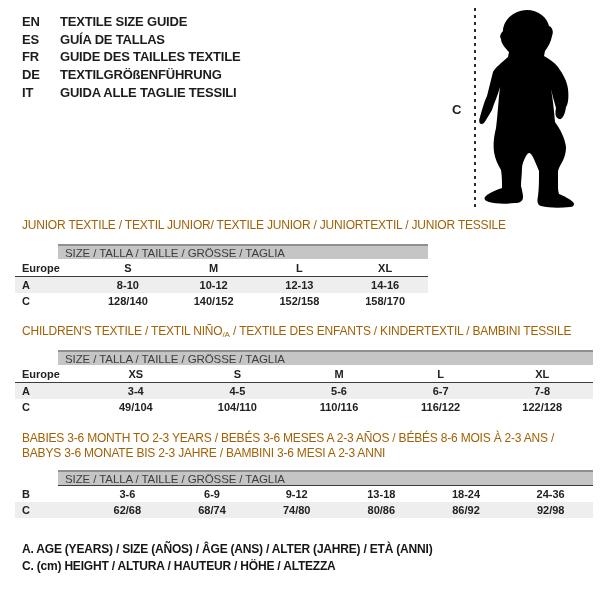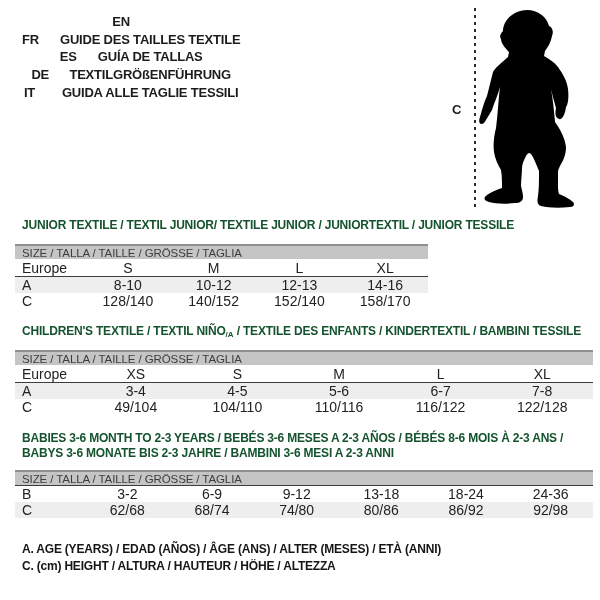--- a/index.html
+++ b/index.html
@@ -6,75 +6,76 @@
   body{
     width:600px;height:600px;background:#ffffff;
     font-family:"Liberation Sans",sans-serif;
     color:#1c1c1c;position:relative;overflow:hidden;
     -webkit-font-smoothing:antialiased;
   }
   #canvas{position:absolute;left:0;top:0;width:600px;height:600px;}
 
   
   .lang-block{position:absolute;left:22px;top:13px;}
-  .lang-line{display:flex;height:17.6px;align-items:center;justify-content:center;}
+  .lang-line{display:flex;height:17.6px;align-items:center;}
   .lang-code{width:38px;font-size:13px;font-weight:700;letter-spacing:-0.2px;}
   .lang-title{font-size:13px;font-weight:700;letter-spacing:-0.2px;white-space:nowrap;}
 
   
   .measure-line{position:absolute;left:474px;top:8px;width:2px;height:200px;
     background:repeating-linear-gradient(to bottom,#2b2b2b 0 3px,transparent 3px 7px);}
   .measure-label{position:absolute;left:452px;top:102px;font-size:13px;font-weight:700;}
   .silhouette{position:absolute;left:478px;top:8px;}
 
   
-  .sec-title{position:absolute;left:22px;font-size:12px;font-weight:700;
-    letter-spacing:-0.2px;white-space:nowrap;color:#14532d;line-height:15px;}
+  .sec-title{position:absolute;left:22px;font-size:12px;font-weight:400;
+    letter-spacing:-0.2px;white-space:nowrap;color:#a16207;line-height:15px;}
   .subsc{font-size:8px;vertical-align:-2px;letter-spacing:0;}
 
   
   .tbl{position:absolute;left:15px;}
   .t1{width:413px;}
   .t2{width:578px;}
   .t3{width:578px;}
   .bar{height:13px;background:#c5c5c5;border-top:2px solid #8f8f8f;
-    display:flex;align-items:center;}
+    display:flex;align-items:center;margin-left:43px;}
   .bar span{font-size:11.5px;color:#3d3d3d;padding-left:7px;letter-spacing:-0.1px;white-space:nowrap;}
   .bar.ruled{border-bottom:1.5px solid #3c3c3c;}
   .row{display:grid;align-items:center;}
   .t1 .row{grid-template-columns:70px repeat(4,1fr);}
   .t2 .row{grid-template-columns:70px repeat(5,1fr);}
   .t3 .row{grid-template-columns:70px repeat(6,1fr);}
-  .row{height:16px;font-size:14px;color:#222222;}
+  .row{height:16px;font-size:11px;color:#222222;font-weight:bold;}
   .row.head{height:17px;border-bottom:1.5px solid #3c3c3c;}
   .row.shade{background:#eeeeee;}
   .row .c0{padding-left:7px;text-align:left;}
   .row .cc{text-align:center;}
 
   
   .footnotes{position:absolute;left:22px;top:541px;}
   .footnote{font-size:12px;font-weight:700;letter-spacing:-0.2px;
     line-height:17.2px;white-space:nowrap;color:#161616;}
 </style>
 </head>
 <body>
 
 <div id="canvas">
 
   <div class="lang-block">
     <div class="lang-line">
       <span class="lang-code">EN</span>
+      <span class="lang-title">TEXTILE SIZE GUIDE</span>
+    </div>
+    <div class="lang-line">
+      <span class="lang-code">ES</span>
+      <span class="lang-title">GUÍA DE TALLAS</span>
     </div>
     <div class="lang-line">
       <span class="lang-code">FR</span>
       <span class="lang-title">GUIDE DES TAILLES TEXTILE</span>
-    </div>
-    <div class="lang-line">
-      <span class="lang-code">ES</span>
-      <span class="lang-title">GUÍA DE TALLAS</span>
     </div>
     <div class="lang-line">
       <span class="lang-code">DE</span>
       <span class="lang-title">TEXTILGRÖßENFÜHRUNG</span>
     </div>
     <div class="lang-line">
       <span class="lang-code">IT</span>
       <span class="lang-title">GUIDA ALLE TAGLIE TESSILI</span>
     </div>
   </div>
@@ -149,21 +150,21 @@
       <span class="c0">A</span>
       <span class="cc">8-10</span>
       <span class="cc">10-12</span>
       <span class="cc">12-13</span>
       <span class="cc">14-16</span>
     </div>
     <div class="row">
       <span class="c0">C</span>
       <span class="cc">128/140</span>
       <span class="cc">140/152</span>
-      <span class="cc">152/140</span>
+      <span class="cc">152/158</span>
       <span class="cc">158/170</span>
     </div>
   </div>
 
   <div class="sec-title" style="top:324px;"><span>CHILDREN'S TEXTILE / TEXTIL NIÑO</span><span class="subsc">/A</span><span> / TEXTILE DES ENFANTS / KINDERTEXTIL / BAMBINI TESSILE</span></div>
   <div class="tbl t2" style="top:350px;">
     <div class="bar">
       <span>SIZE / TALLA / TAILLE / GRÖSSE / TAGLIA</span>
     </div>
     <div class="row head">
@@ -195,36 +196,36 @@
   <div class="sec-title" style="top:431px;">
     <div>BABIES 3-6 MONTH TO 2-3 YEARS / BEBÉS 3-6 MESES A 2-3 AÑOS / BÉBÉS 8-6 MOIS À 2-3 ANS /</div>
     <div>BABYS 3-6 MONATE BIS 2-3 JAHRE / BAMBINI 3-6 MESI A 2-3 ANNI</div>
   </div>
   <div class="tbl t3" style="top:470px;">
     <div class="bar ruled">
       <span>SIZE / TALLA / TAILLE / GRÖSSE / TAGLIA</span>
     </div>
     <div class="row">
       <span class="c0">B</span>
-      <span class="cc">3-2</span>
+      <span class="cc">3-6</span>
       <span class="cc">6-9</span>
       <span class="cc">9-12</span>
       <span class="cc">13-18</span>
       <span class="cc">18-24</span>
       <span class="cc">24-36</span>
     </div>
     <div class="row shade">
       <span class="c0">C</span>
       <span class="cc">62/68</span>
       <span class="cc">68/74</span>
       <span class="cc">74/80</span>
       <span class="cc">80/86</span>
       <span class="cc">86/92</span>
       <span class="cc">92/98</span>
     </div>
   </div>
 
   <div class="footnotes">
-    <div class="footnote">A. AGE (YEARS) / EDAD (AÑOS) / ÂGE (ANS) / ALTER (MESES) / ETÀ (ANNI)</div>
+    <div class="footnote">A. AGE (YEARS) / SIZE (AÑOS) / ÂGE (ANS) / ALTER (JAHRE) / ETÀ (ANNI)</div>
     <div class="footnote">C. (cm) HEIGHT / ALTURA / HAUTEUR / HÖHE / ALTEZZA</div>
   </div>
 
 </div>
 
 </body></html>

